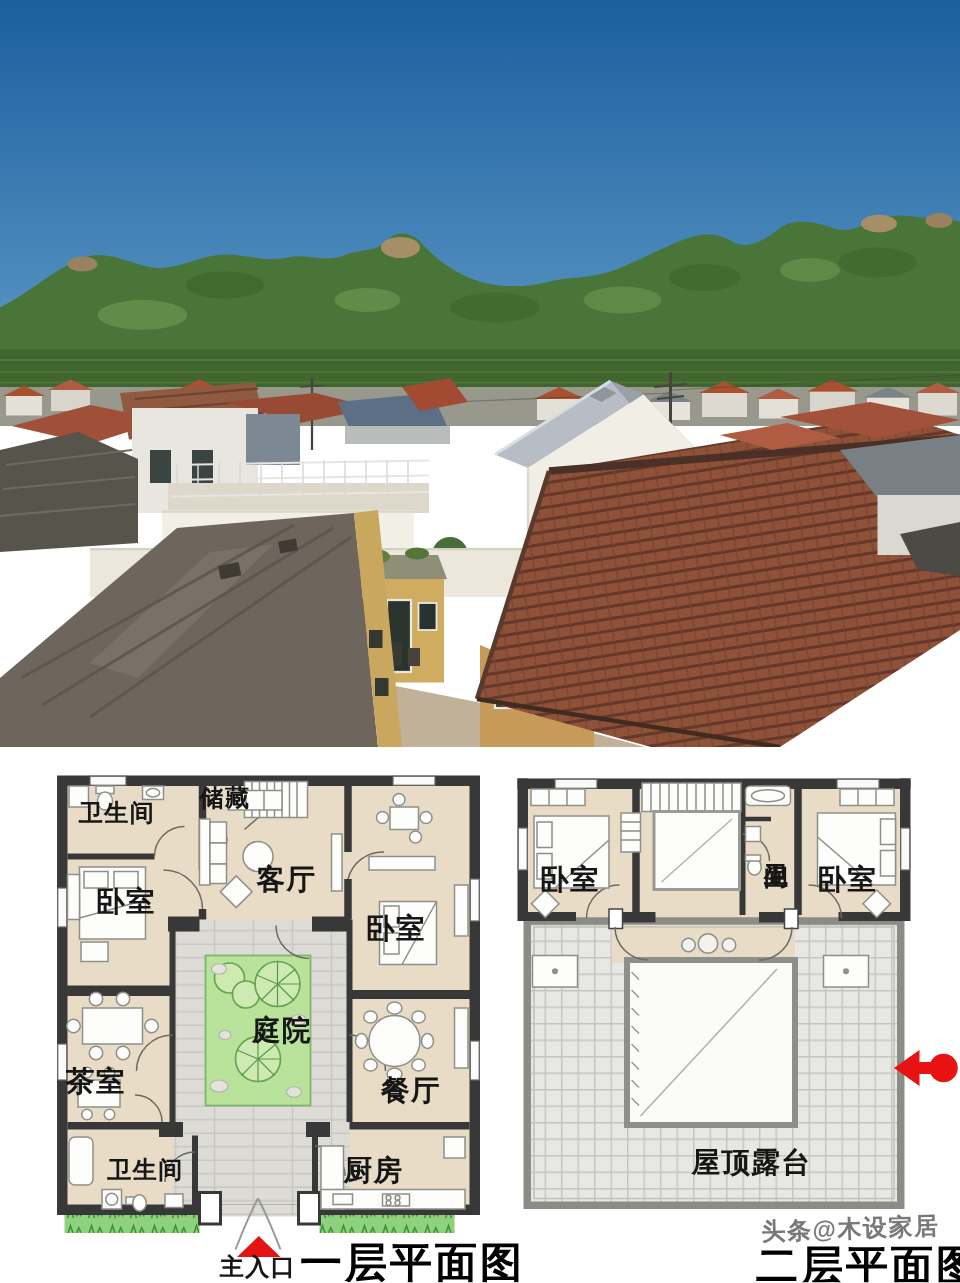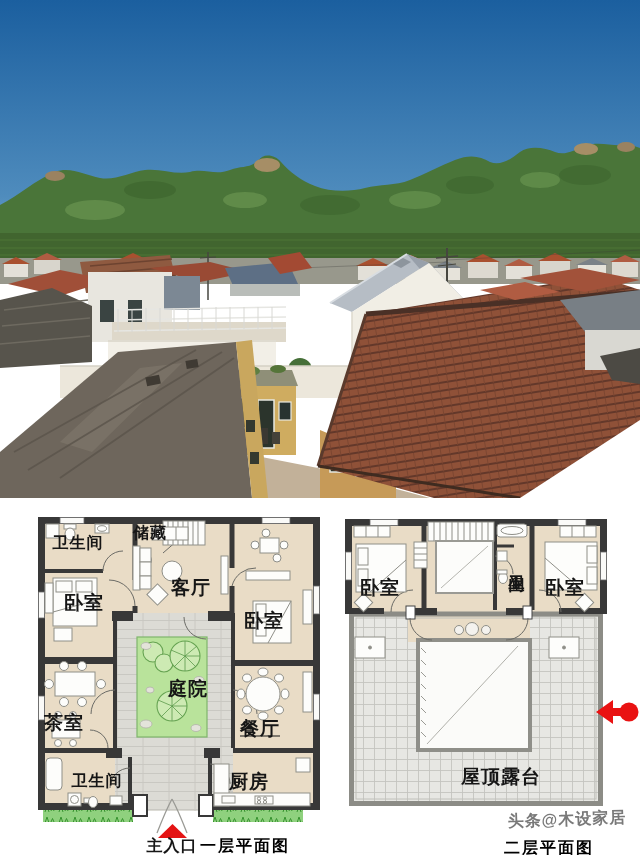--- a/index.html
+++ b/index.html
@@ -3,22 +3,22 @@
 <meta charset="utf-8">
 <style>
   html,body{margin:0;padding:0;background:#fff;}
   .page{position:relative;width:640px;height:855px;background:#fff;overflow:hidden;
         font-family:"Liberation Sans",sans-serif;}
   .page svg{position:absolute;left:0;top:0;display:block;}
   .lbl{position:absolute;transform:translate(-50%,-50%);font-weight:bold;color:#161616;
        font-size:19px;letter-spacing:1px;white-space:nowrap;line-height:1;}
   .lbl.small{font-size:16px;}
   .lbl.vert{writing-mode:vertical-rl;text-orientation:upright;letter-spacing:0;line-height:1.05;}
-  .title{position:absolute;font-weight:bold;color:#000;font-size:16px;letter-spacing:2px;
-         white-space:nowrap;line-height:1;margin-top:10px;}
+  .title{position:absolute;font-weight:bold;color:#000;font-size:28px;letter-spacing:2px;
+         white-space:nowrap;line-height:1;}
   .watermark{position:absolute;transform:translate(-50%,-50%) rotate(-2deg);font-weight:bold;
          font-size:16px;color:rgba(110,110,110,.92);letter-spacing:1px;white-space:nowrap;
          text-shadow:0 0 1px #fff;}
 </style>
 </head>
 <body>
 
 <div class="page">
 
   <svg width="640" height="498" viewBox="0 0 640 498">
@@ -492,21 +492,21 @@
     </g>
   </svg>
 
   <div class="lbl small" style="left:78px;top:543px;">卫生间</div>
   <div class="lbl small" style="left:150px;top:533px;">储藏</div>
   <div class="lbl" style="left:191px;top:587px;">客厅</div>
   <div class="lbl" style="left:84px;top:602px;">卧室</div>
   <div class="lbl" style="left:264px;top:620px;">卧室</div>
   <div class="lbl" style="left:188px;top:688px;">庭院</div>
   <div class="lbl" style="left:64px;top:722px;">茶室</div>
-  <div class="lbl" style="left:260px;top:728px;text-decoration:underline;">餐厅</div>
+  <div class="lbl" style="left:274px;top:728px;">餐厅</div>
   <div class="lbl small" style="left:97px;top:781px;">卫生间</div>
   <div class="lbl" style="left:249px;top:781px;">厨房</div>
   <div class="lbl small" style="left:172px;top:846px;">主入口</div>
   <div class="title" style="left:200px;top:828px;">一层平面图</div>
 
   <div class="lbl" style="left:380px;top:587px;">卧室</div>
   <div class="lbl small vert" style="left:516px;top:563px;">卫生间</div>
   <div class="lbl" style="left:565px;top:587px;">卧室</div>
   <div class="lbl" style="left:473px;top:776px;margin-left:28px;">屋顶露台</div>
   <div class="title" style="left:504px;top:830px;">二层平面图</div>

